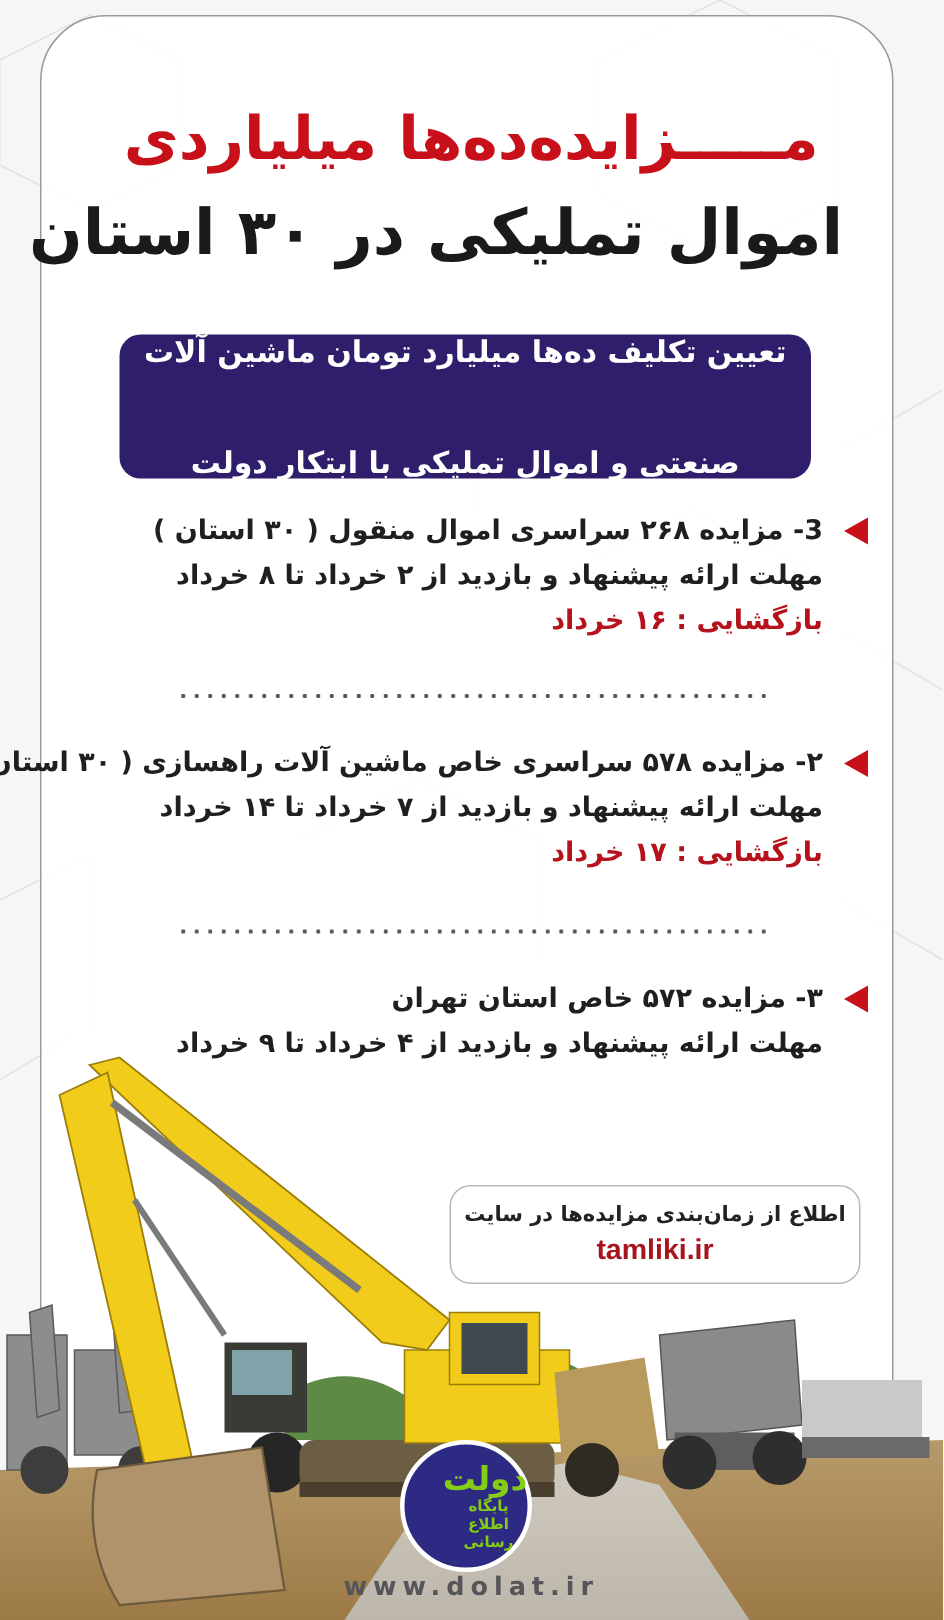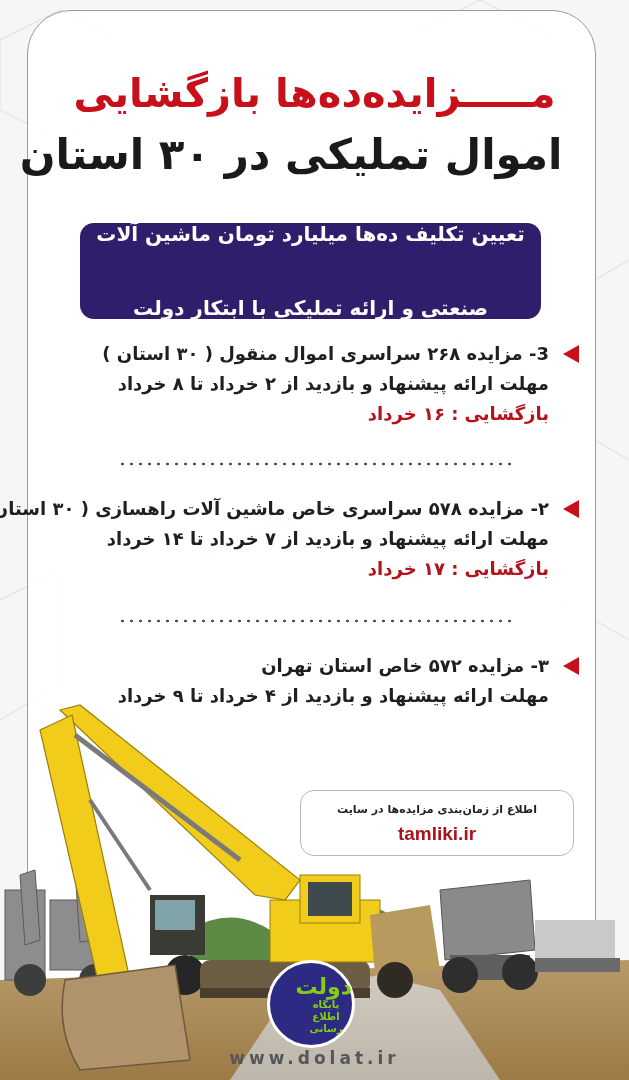--- a/index.html
+++ b/index.html
@@ -48,21 +48,21 @@
       position: absolute; left: 118px; width: 396px; height: 4px; z-index: 3;
       background-image: radial-gradient(circle, #555 1.3px, transparent 1.6px);
       background-size: 9px 4px; background-repeat: repeat-x;
     }
 
     .info-box {
       position: absolute; left: 300px; top: 790px; width: 274px; height: 66px;
       border: 1.5px solid #b8b8b8; border-radius: 14px; background: rgba(255,255,255,0.95);
       z-index: 5; display: flex; flex-direction: column; align-items: center; justify-content: center;
     }
-    .info-box .info-text { font-size: 11px; font-weight: bold; color: #222; line-height: 22px; }
+    .info-box .info-text { font-size: 14px; font-weight: bold; color: #222; line-height: 22px; }
     .info-box .info-link { font-size: 19px; font-weight: bold; color: #a8141c; line-height: 26px; direction: ltr; font-family: "Liberation Sans", sans-serif; }
 
     .scene { position: absolute; left: 0; top: 690px; width: 629px; height: 390px; z-index: 4; }
 
     .logo {
       position: absolute; left: 267px; top: 960px; width: 88px; height: 88px; border-radius: 50%;
       background: #2c2a82; border: 3px solid #ffffff; z-index: 6;
       display: flex; align-items: center; justify-content: center;
       color: #84cc16; font-size: 22px; font-weight: bold;
     }
@@ -87,26 +87,26 @@
     <path d="M0 720 L50 690"></path>
     <path d="M560 600 L629 640"></path>
     <path d="M160 260 L240 220 L320 260 L320 340"></path>
     <path d="M380 380 L460 340 L540 380"></path>
     <path d="M200 560 L280 520 L360 560 L360 640"></path>
   </g>
 </svg>
 
 <div class="card"></div>
 
-<div class="title-1">مـــــزایده‌ده‌ها بازگشایی</div>
+<div class="title-1">مـــــزایده‌ده‌ها میلیاردی</div>
 <div class="title-2">اموال تملیکی در ۳۰ استان</div>
 
 <div class="subtitle-box">
   <div>تعیین تکلیف ده‌ها میلیارد تومان ماشین آلات</div>
-  <div>صنعتی و ارائه تملیکی با ابتکار دولت</div>
+  <div>صنعتی و اموال تملیکی با ابتکار دولت</div>
 </div>
 
 <div class="item" style="top:339px;">
   <div class="row">
     <span class="bullet"></span>
     <span>3- مزایده ۲۶۸ سراسری اموال منقول ( ۳۰ استان )</span>
   </div>
   <div class="indent">مهلت ارائه پیشنهاد و بازدید از ۲ خرداد تا ۸ خرداد</div>
   <div class="indent opening">بازگشایی : ۱۶ خرداد</div>
 </div>

